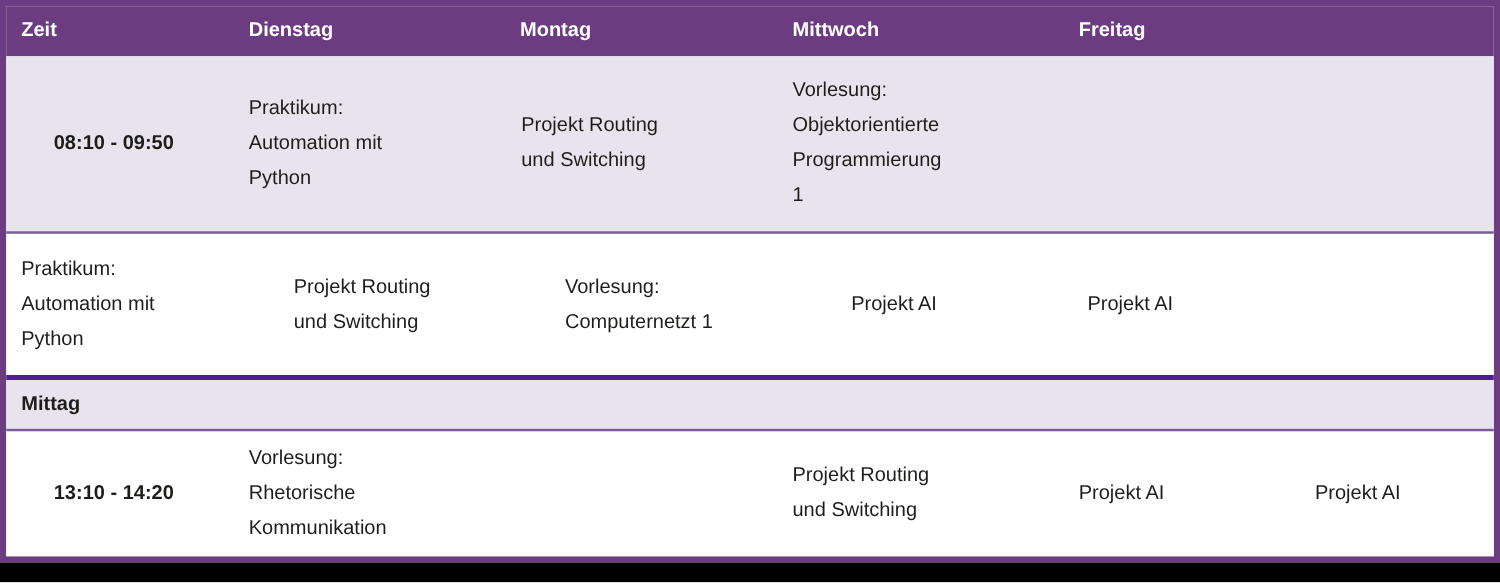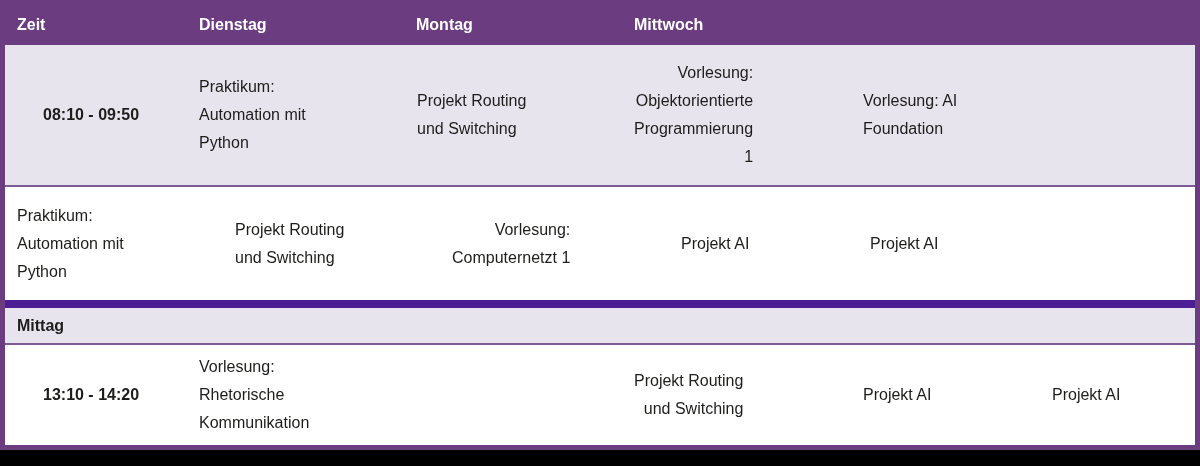--- a/index.html
+++ b/index.html
@@ -32,21 +32,21 @@
     background: #6b3d80;
     color: #ffffff;
   }
   .row-body { color: #1d1d1b; }
   .row-alt  { background: #e8e4ee; }
   .row-white { background: #ffffff; }
   .row-r1 { height: 140px; }
   .row-r2 { height: 115px; border-top: 2px solid #7b5a96; }
   .row-lunch {
     height: 43px;
-    border-top: 8px solid #4c1d95;
+    border-top: 4px solid #4c1d95;
     background: #e8e4ee;
     color: #1d1d1b;
   }
   .row-r3 { height: 102px; border-top: 2px solid #7b5a96; }
   .cell {
     box-sizing: border-box;
     display: flex;
     align-items: center;
     justify-content: flex-start;
     padding: 0 12px;
@@ -54,55 +54,54 @@
     line-height: 28px;
     white-space: pre-line;
     overflow: hidden;
   }
   .hdr { font-weight: bold; align-items: center; }
   .time-cell { font-weight: bold; padding-left: 38px; }
   .lunch-cell { font-weight: bold; width: 100%; }
   .col-zeit       { width: 182px; }
   .col-montag     { width: 218px; }
   .col-dienstag   { width: 217px; }
-  .col-mittwoch   { width: 229px; text-align: right; }
+  .col-mittwoch   { width: 229px; }
   .col-donnerstag { width: 189px; }
   .col-freitag    { width: 155px; }
   .bottom-bar {
     width: 1200px;
     height: 16px;
     background: #000000;
   }
 </style>
 </head>
 <body>
 
 <div class="stage">
   <div class="timetable">
 
     <div class="row row-header">
       <div class="cell hdr col-zeit">Zeit</div>
       <div class="cell hdr col-dienstag">Dienstag</div>
       <div class="cell hdr col-montag">Montag</div>
       <div class="cell hdr col-mittwoch">Mittwoch</div>
+      <div class="cell hdr col-freitag">Freitag</div>
     </div>
 
     <div class="row row-body row-alt row-r1">
       <div class="cell time-cell col-zeit">08:10 - 09:50</div>
       <div class="cell col-montag">Praktikum:
 Automation mit
 Python</div>
       <div class="cell col-dienstag">Projekt Routing
 und Switching</div>
       <div class="cell col-mittwoch">Vorlesung:
 Objektorientierte
 Programmierung
 1</div>
-      <div class="cell col-donnerstag">Vorlesung: AI
-Foundation</div>
       <div class="cell col-freitag"></div>
     </div>
 
     <div class="row row-body row-white row-r2">
       <div class="cell col-montag">Praktikum:
 Automation mit
 Python</div>
       <div class="cell col-dienstag">Projekt Routing
 und Switching</div>
       <div class="cell col-mittwoch">Vorlesung:

